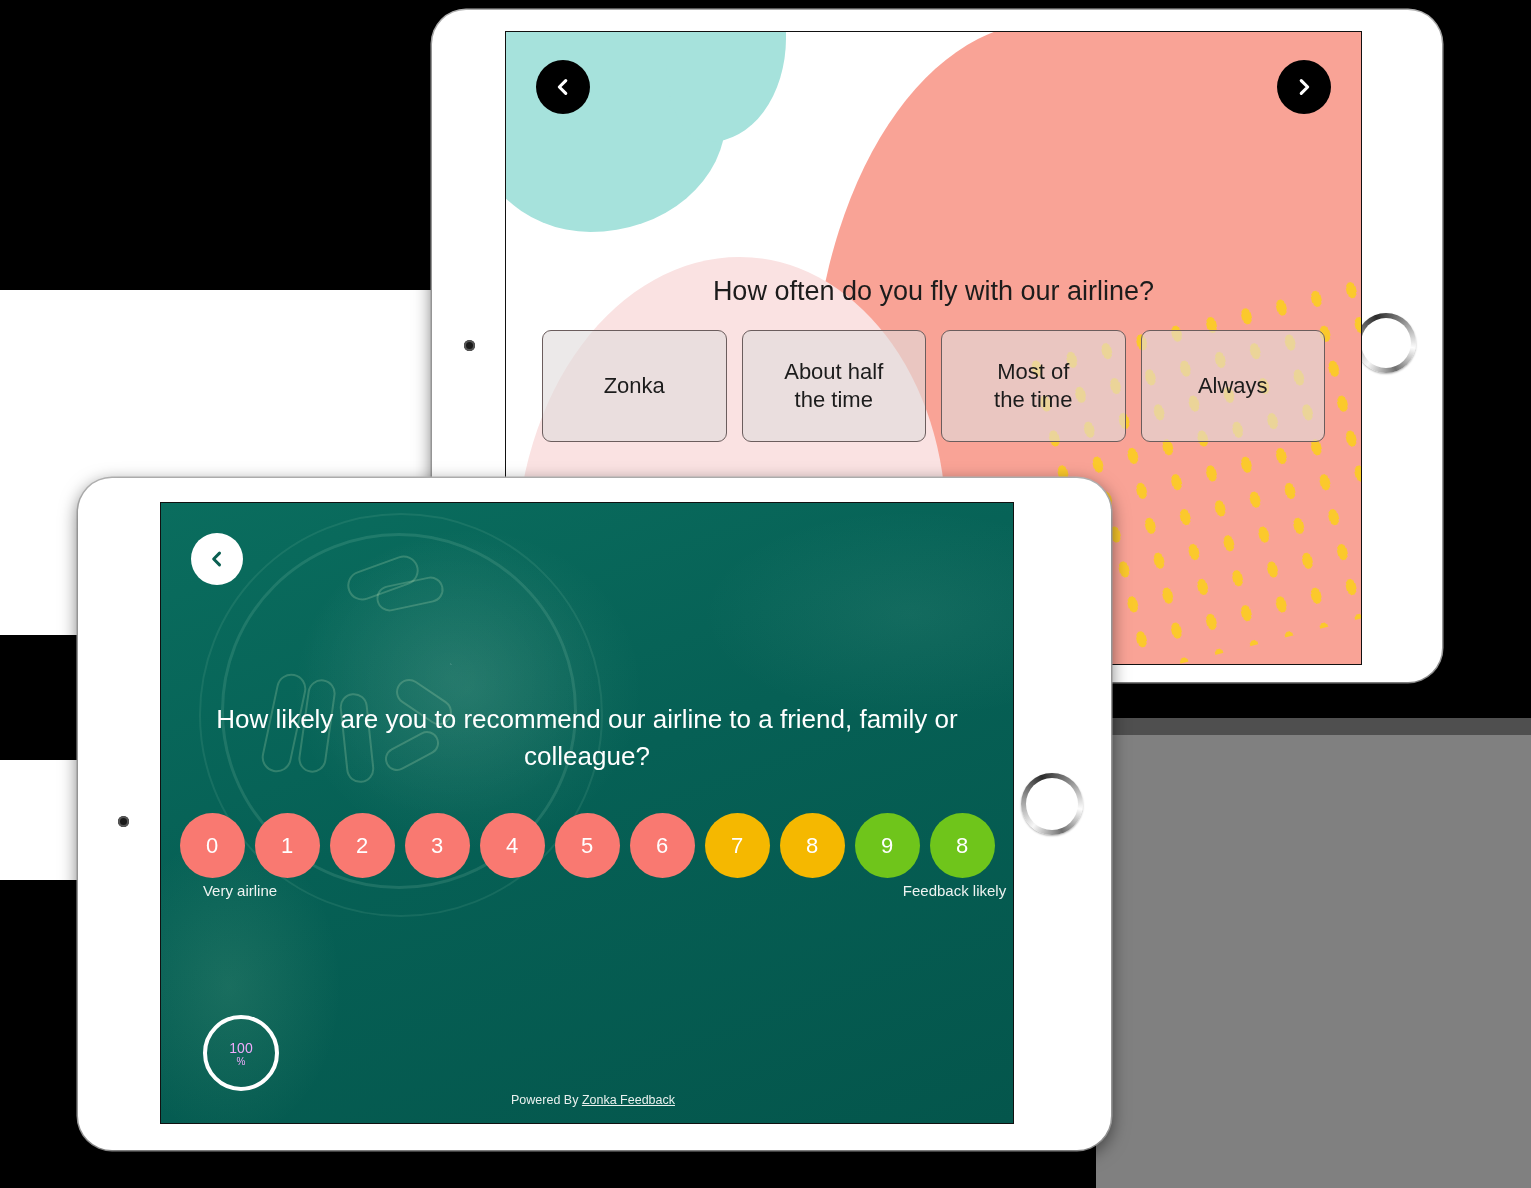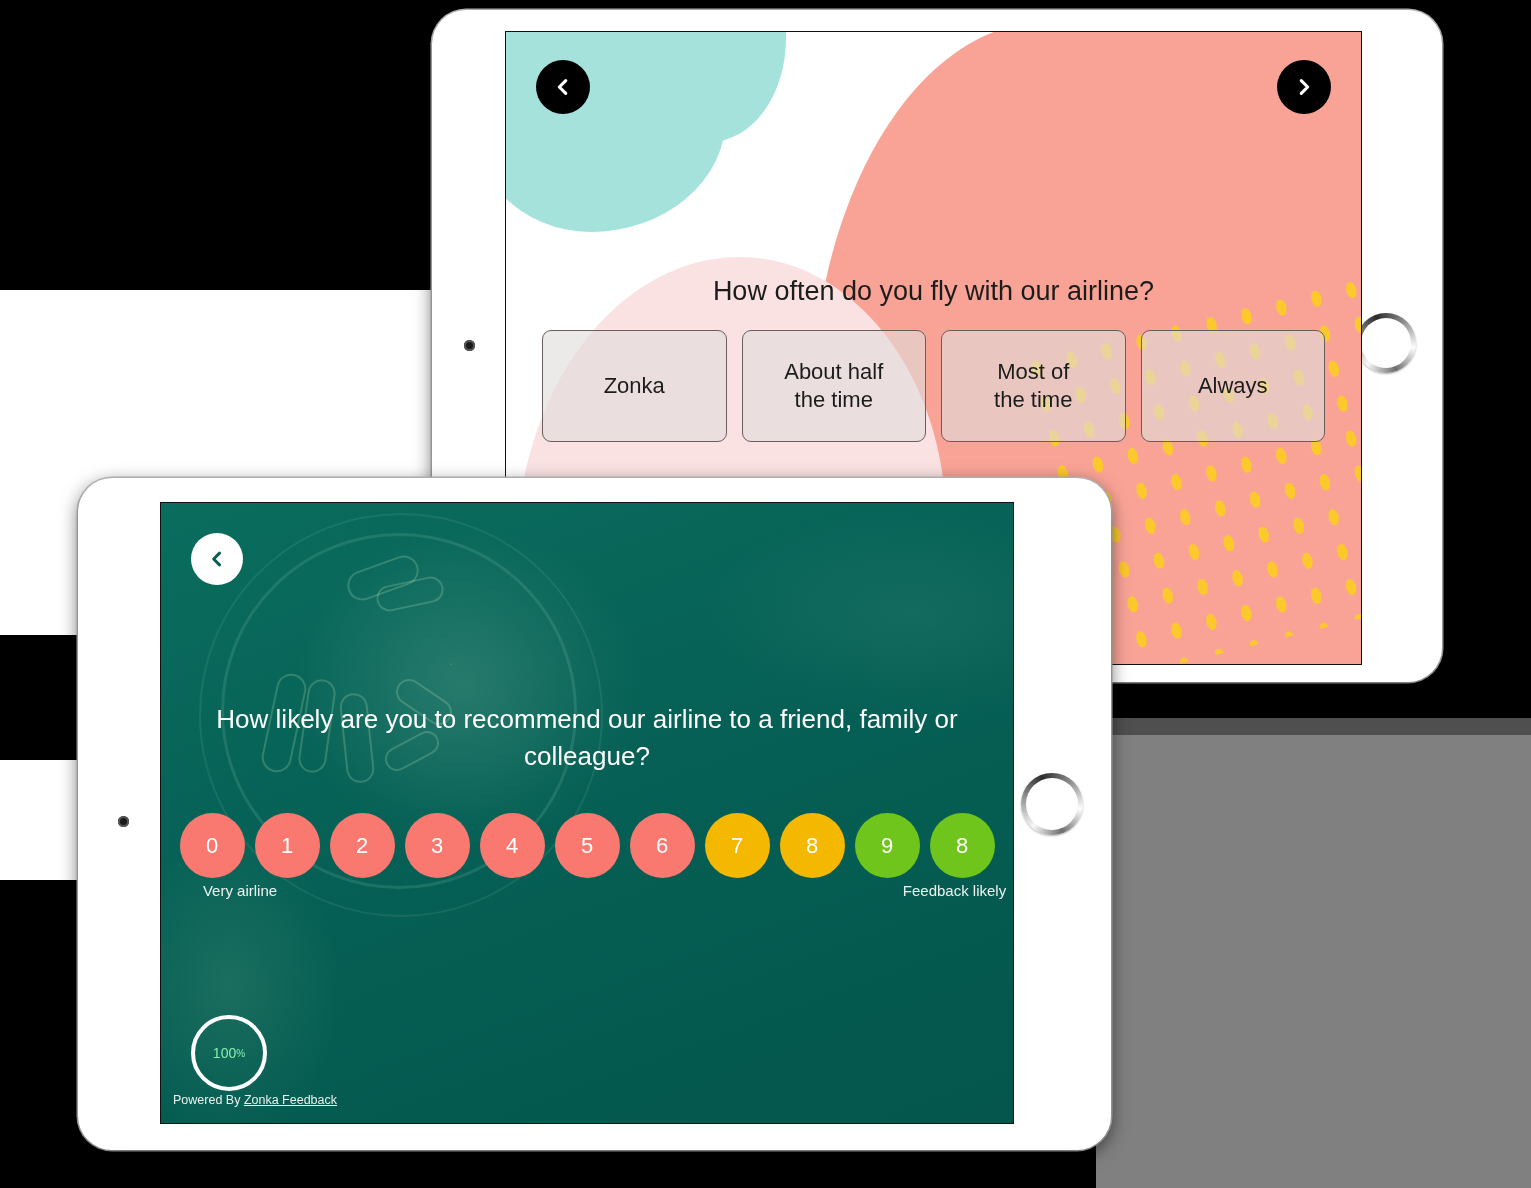--- a/index.html
+++ b/index.html
@@ -84,26 +84,26 @@
 
   .nps-row{position:absolute;left:28px;right:28px;top:310px;display:flex;gap:10px;justify-content:center;}
   .nps-item{display:flex;flex-direction:column;align-items:center;width:65px;}
   .nps-circle{width:65px;height:65px;border-radius:50%;display:flex;align-items:center;
      justify-content:center;color:#fff;font-size:22px;cursor:pointer;}
 
   .nps-label{position:absolute;top:378px;font-size:15px;color:#eef3f1;text-align:center;line-height:1.35;}
   #nps-label-low{left:14px;width:130px;}
   #nps-label-high{right:6px;width:105px;}
 
-  .progress-ring{position:absolute;left:30px;bottom:32px;width:68px;height:68px;border-radius:50%;
+  .progress-ring{position:absolute;left:42px;bottom:32px;width:68px;height:68px;border-radius:50%;
      border:4px solid #fff;display:flex;align-items:center;justify-content:center;
-     color:#86efac;font-size:14px;}
+     color:#f0abfc;font-size:14px;flex-direction:column;}
   .progress-ring sup{font-size:10px;}
 
-  .footer{position:absolute;left:12px;right:0;bottom:16px;text-align:left;font-size:12.5px;color:#eaf1ef;}
+  .footer{position:absolute;left:12px;right:0;bottom:16px;text-align:center;font-size:12.5px;color:#eaf1ef;}
   .footer a{color:#eaf1ef;text-decoration:underline;}
 </style>
 </head>
 <body>
 
 <div class="stage">
 
   <div class="plate-white-left"></div>
   <div class="plate-white-left2"></div>
   <div class="plate-grey-right2"></div>

